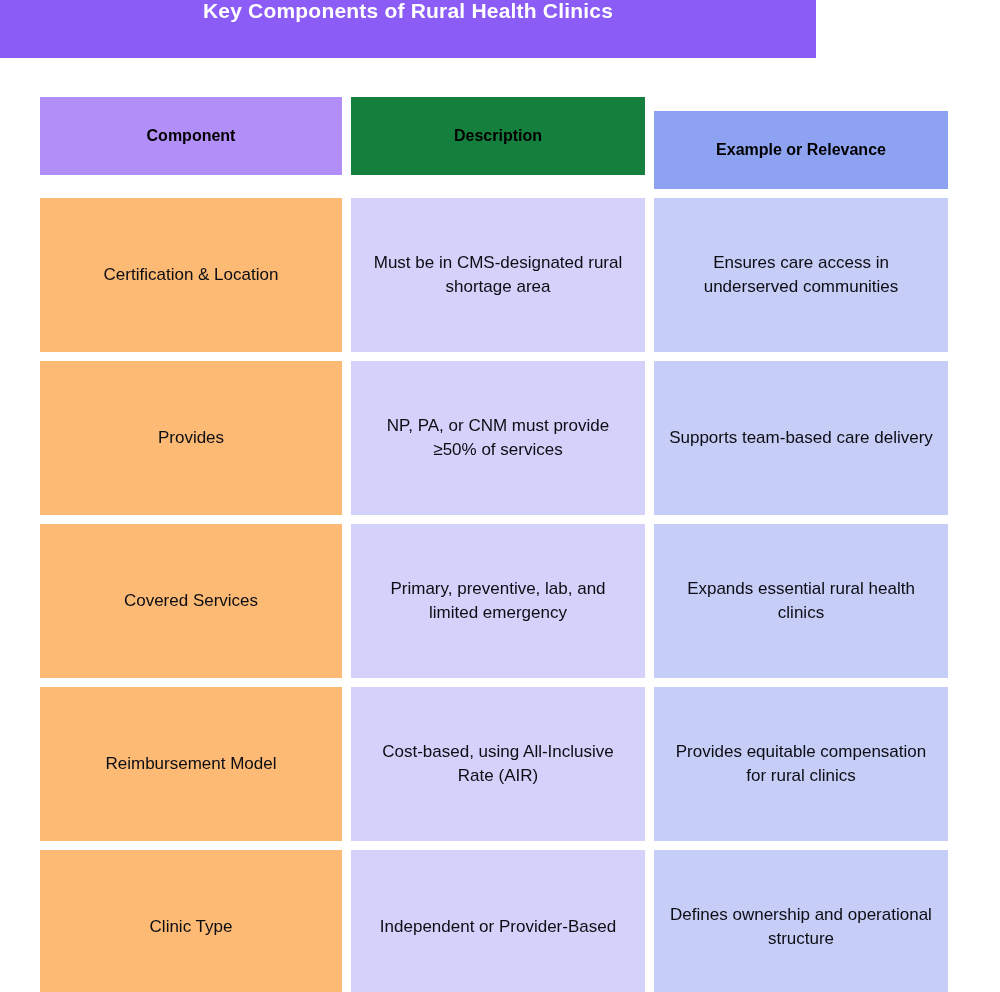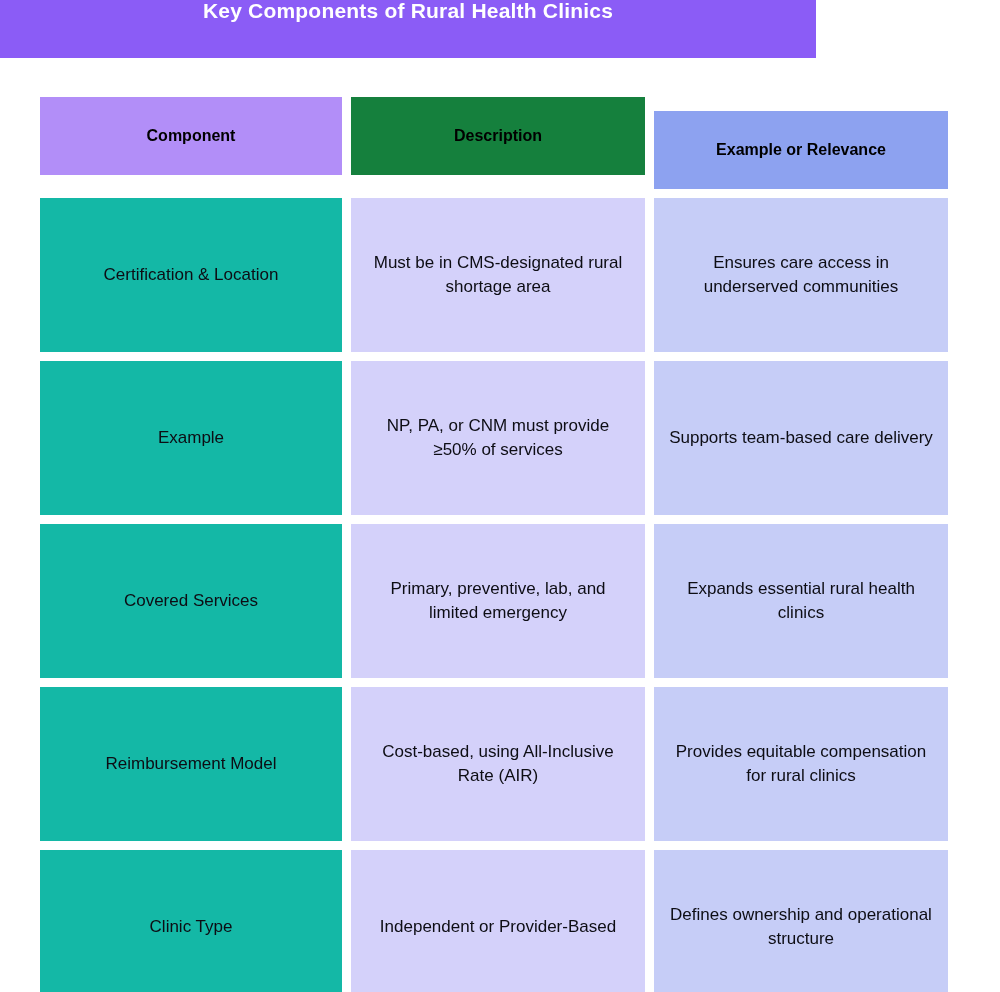--- a/index.html
+++ b/index.html
@@ -97,21 +97,21 @@
     box-sizing: border-box;
     padding: 6px 14px;
   }
   .bcell .val {
     font-size: 17px;
     font-weight: normal;
     color: #0d0d14;
     line-height: 1.42;
     text-align: center;
   }
-  .b-c1 { background: #14b8a6; }
+  .b-c1 { background: #fdba74; }
   .b-c2 { background: #d4d1fa; }
   .b-c3 { background: #c6cdf7; }
 </style>
 </head>
 <body>
 
 <div id="page">
 
   <div class="title-banner">
     <div class="title-text">Key Components of Rural Health Clinics</div>
@@ -159,21 +159,21 @@
           <td>
             <div class="bcell b-c3">
               <span class="val">Ensures care access in underserved communities</span>
             </div>
           </td>
         </tr>
 
         <tr>
           <td>
             <div class="bcell b-c1">
-              <span class="val">Example</span>
+              <span class="val">Provides</span>
             </div>
           </td>
           <td>
             <div class="bcell b-c2">
               <span class="val">NP, PA, or CNM must provide ≥50% of services</span>
             </div>
           </td>
           <td>
             <div class="bcell b-c3">
               <span class="val">Supports team-based care delivery</span>

